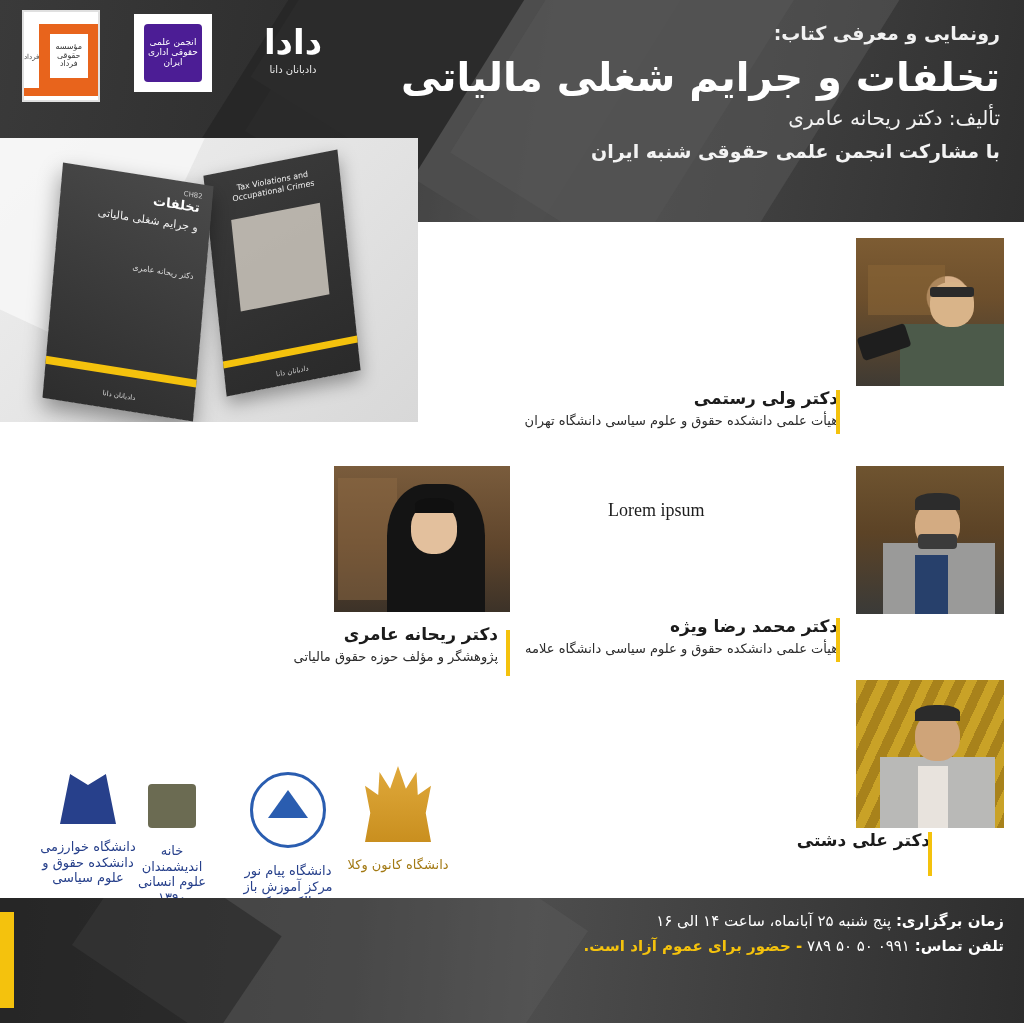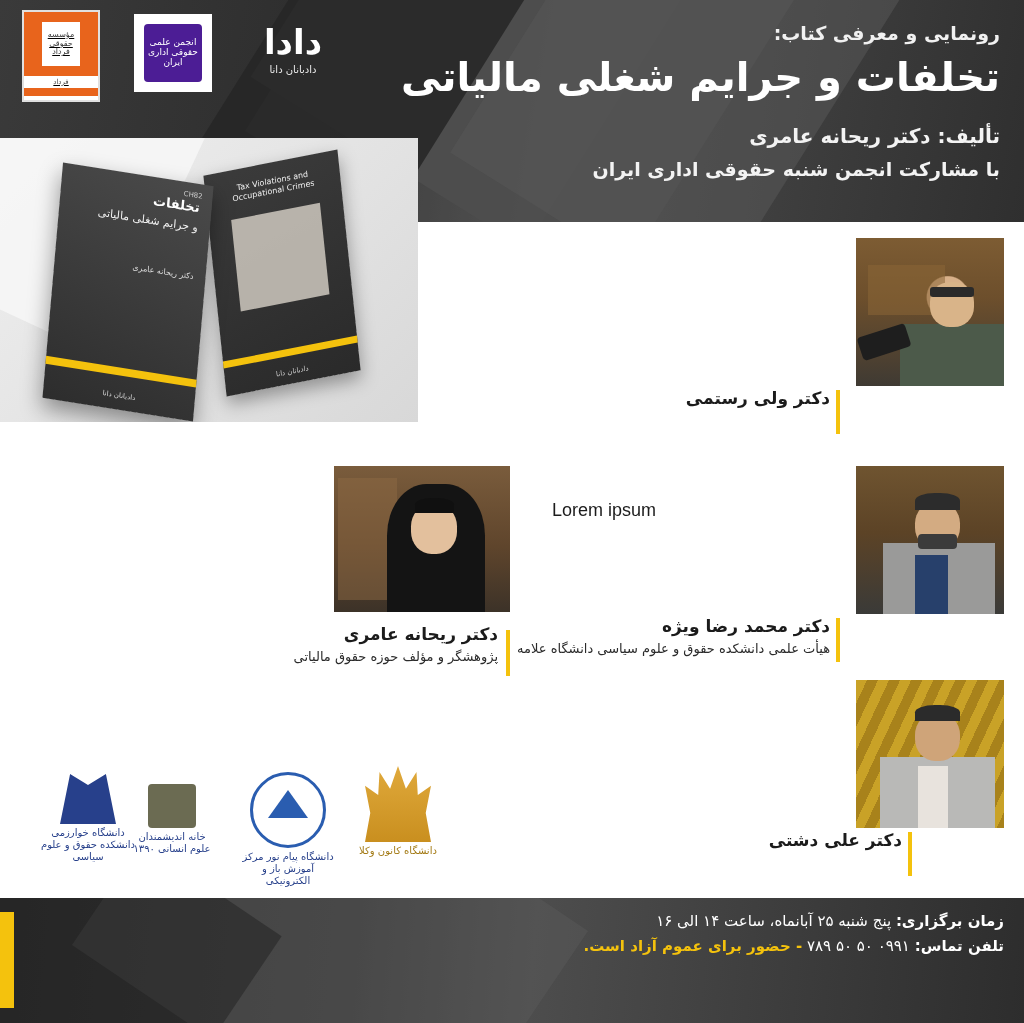--- a/index.html
+++ b/index.html
@@ -36,21 +36,21 @@
   .top-band .lightwedge {
     position:absolute; width:520px; height:300px; background:#6a6a6a;
     transform:rotate(-58deg); left:250px; top:-160px; opacity:.35;
   }
 
   
   .top-logos { position:absolute; left:0; top:0; width:360px; height:140px; }
   .logo-fardad {
     position:absolute; left:22px; top:10px; width:78px; height:92px;
     background:#ffffff; border:2px solid #e0e0e0;
-    display:flex; flex-direction:column; align-items:center; justify-content:flex-start;text-decoration:underline;
+    display:flex; flex-direction:row; align-items:center; justify-content:flex-start;
   }
   .logo-fardad .mark {
     width:74px; height:64px; background:#e8641c;
     display:flex; align-items:center; justify-content:center;
   }
   .logo-fardad .mark .inner {
     width:38px;height:44px;background:#fff;display:flex;align-items:center;justify-content:center;
     font-size:8px; color:#333; line-height:1.1; text-align:center;
   }
   .logo-fardad .cap { font-size:7px; color:#444; margin-top:2px; text-align:center; }
@@ -70,21 +70,21 @@
   .logo-dadbanan .glyph { font-size:34px; font-weight:bold; letter-spacing:2px; text-align:center; }
   .logo-dadbanan .sub { font-size:10px; text-align:center; margin-top:2px; opacity:.9; }
 
   
   .headline { position:absolute; right:24px; top:22px; width:620px; text-align:right; color:#ffffff; }
   .headline .kicker { font-size:19px; font-weight:bold; color:#f1f1f1; }
   .headline .title {
     font-size:40px; font-weight:bold; color:#ffffff; margin-top:8px; line-height:1.25;
     letter-spacing:-.5px;
   }
-  .headline .author { font-size:20px; font-weight:bold; margin-top:22px; color:#f3f3f3; }
+  .headline .author { font-size:20px; font-weight:normal; margin-top:4px; color:#f3f3f3; }
   .headline .partner { font-size:19px; font-weight:bold; margin-top:10px; color:#f3f3f3; }
 
   
   .book-panel {
     position:absolute; left:0; top:138px; width:418px; height:284px;
     background:linear-gradient(135deg,#efefef 0%,#e2e2e2 60%,#d8d8d8 100%);
     overflow:hidden;
   }
   .book-panel .bp-wedge {
     position:absolute; width:300px;height:300px;background:#f7f7f7;transform:rotate(25deg);
@@ -119,59 +119,59 @@
   .book-front .pub { position:absolute; left:0; bottom:10px; width:100%; text-align:center; font-size:7px; color:#ddd; }
   .book-front .tagtop { position:absolute; right:10px; top:8px; font-size:7px; color:#ccc; }
 
   
   .speaker { position:absolute; }
   .speaker .photo {
     width:148px; height:148px; overflow:hidden; position:relative;
     background:#6b5a46;
   }
   .speaker .photo .bg { position:absolute; inset:0; }
-  .speaker .meta { text-align:right; padding-right:10px; position:relative; }
+  .speaker .meta { text-align:right; padding-right:2px; position:relative; }
   .speaker .name { font-size:17px; font-weight:bold; color:#1b1b1b; }
   .speaker .role { font-size:13px; color:#2b2b2b; margin-top:5px; }
   .accent-bar {
     position:absolute; right:0; top:2px; width:4px; height:44px; background:#f4c20d;
   }
 
   
   #sp1 { right:20px; top:238px; width:560px; }
   #sp1 .photo { position:absolute; right:0; top:0; }
   #sp1 .meta { margin-right:164px; margin-top:150px; }
 
   
   #sp2 { right:20px; top:466px; width:560px; }
   #sp2 .photo { position:absolute; right:0; top:0; }
   #sp2 .meta { margin-right:164px; margin-top:150px; }
 
   
   #sp3 { right:20px; top:680px; width:640px; }
   #sp3 .photo { position:absolute; right:0; top:0; }
-  #sp3 .meta { margin-right:92px; margin-top:150px; }
+  #sp3 .meta { margin-right:72px; margin-top:150px; }
 
   
   #author { left:180px; top:466px; width:330px; }
   #author .photo { width:176px; height:146px; margin-left:auto; margin-right:0; }
   #author .meta { margin-top:12px; text-align:right; padding-right:12px; }
   #author .accent-bar { right:0; top:6px; height:46px; }
 
   
   .lorem {
-    position:absolute; left:552px; top:500px; font-size:18px; color:#1c1c1c;
-    font-family:Liberation Sans, sans-serif; direction:ltr;
+    position:absolute; left:608px; top:500px; font-size:18px; color:#1c1c1c;
+    font-family:Liberation Serif, serif; direction:ltr;
   }
 
   
   .bottom-logos { position:absolute; left:18px; top:752px; width:430px; height:130px; }
   .blogo { position:absolute; text-align:center; }
   .blogo .shape { margin:0 auto; }
-  .blogo .cap { font-size:10px; color:#27408b; margin-top:3px; line-height:1.2; }
+  .blogo .cap { font-size:13px; color:#27408b; margin-top:15px; line-height:1.2; }
 
   #bl1 { left:22px; top:22px; width:96px; }
   #bl1 .shape { width:56px;height:50px;background:#27408b;
      clip-path:polygon(0 100%,18% 0,50% 22%,82% 0,100% 100%); }
   #bl2 { left:112px; top:32px; width:84px; }
   #bl2 .shape { width:48px;height:44px;background:#6b6b52;border-radius:4px; }
   #bl3 { left:222px; top:20px; width:96px; }
   #bl3 .shape { width:76px;height:76px;border:3px solid #2a5db0;border-radius:50%;
      background:#fff; display:flex;align-items:center;justify-content:center; }
   #bl3 .shape .in { width:40px;height:40px;background:#2a5db0;
@@ -232,21 +232,21 @@
       <div class="logo-dadbanan">
         <div class="glyph">دادا</div>
         <div class="sub">دادبانان دانا</div>
       </div>
     </div>
 
     <div class="headline">
       <div class="kicker">رونمایی و معرفی کتاب:</div>
       <div class="title">تخلفات و جرایم شغلی مالیاتی</div>
       <div class="author">تألیف: دکتر ریحانه عامری</div>
-      <div class="partner">با مشارکت انجمن شنبه حقوقی اداری ایران</div>
+      <div class="partner">با مشارکت انجمن علمی حقوقی شنبه ایران</div>
     </div>
   </div>
 
   <div class="book-panel">
     <div class="bp-wedge"></div>
 
     <div class="book-back">
       <div class="bt">Tax Violations and Occupational Crimes</div>
       <div class="page"></div>
       <div class="ylw"></div>
@@ -270,20 +270,21 @@
             linear-gradient(180deg,#7d5c33 0%,#6d4f2c 40%,#3f3a33 100%);"></div>
       <div style="position:absolute;left:8%;top:18%;width:52%;height:34%;background:#8a6637;opacity:.55;"></div>
       <div style="position:absolute;left:30%;top:58%;width:70%;height:42%;background:#4c5a4a;"></div>
       <div style="position:absolute;left:50%;top:30%;width:30%;height:30%;background:#d9b489;border-radius:45%;"></div>
       <div style="position:absolute;left:50%;top:33%;width:30%;height:7%;background:#2a2a2a;border-radius:3px;"></div>
       <div style="position:absolute;left:2%;top:62%;width:34%;height:16%;background:#1e1e1e;border-radius:4px;transform:rotate(-18deg);"></div>
     </div>
     <div class="meta">
       <div class="accent-bar"></div>
       <div class="name">دکتر ولی رستمی</div>
+      <div class="role">هیأت علمی دانشکده حقوق و علوم سیاسی دانشگاه تهران</div>
     </div>
   </div>
 
   <div class="speaker" id="sp2">
     <div class="photo">
       <div class="bg" style="background:linear-gradient(180deg,#6f5430 0%,#5c4326 45%,#3a3a38 100%);"></div>
       <div style="position:absolute;left:18%;top:52%;width:76%;height:48%;background:#9a9a99;"></div>
       <div style="position:absolute;left:40%;top:60%;width:22%;height:40%;background:#27406b;"></div>
       <div style="position:absolute;left:40%;top:24%;width:30%;height:32%;background:#d3ab82;border-radius:45%;"></div>
       <div style="position:absolute;left:40%;top:18%;width:30%;height:12%;background:#2c2c2c;border-radius:45% 45% 0 0;"></div>

